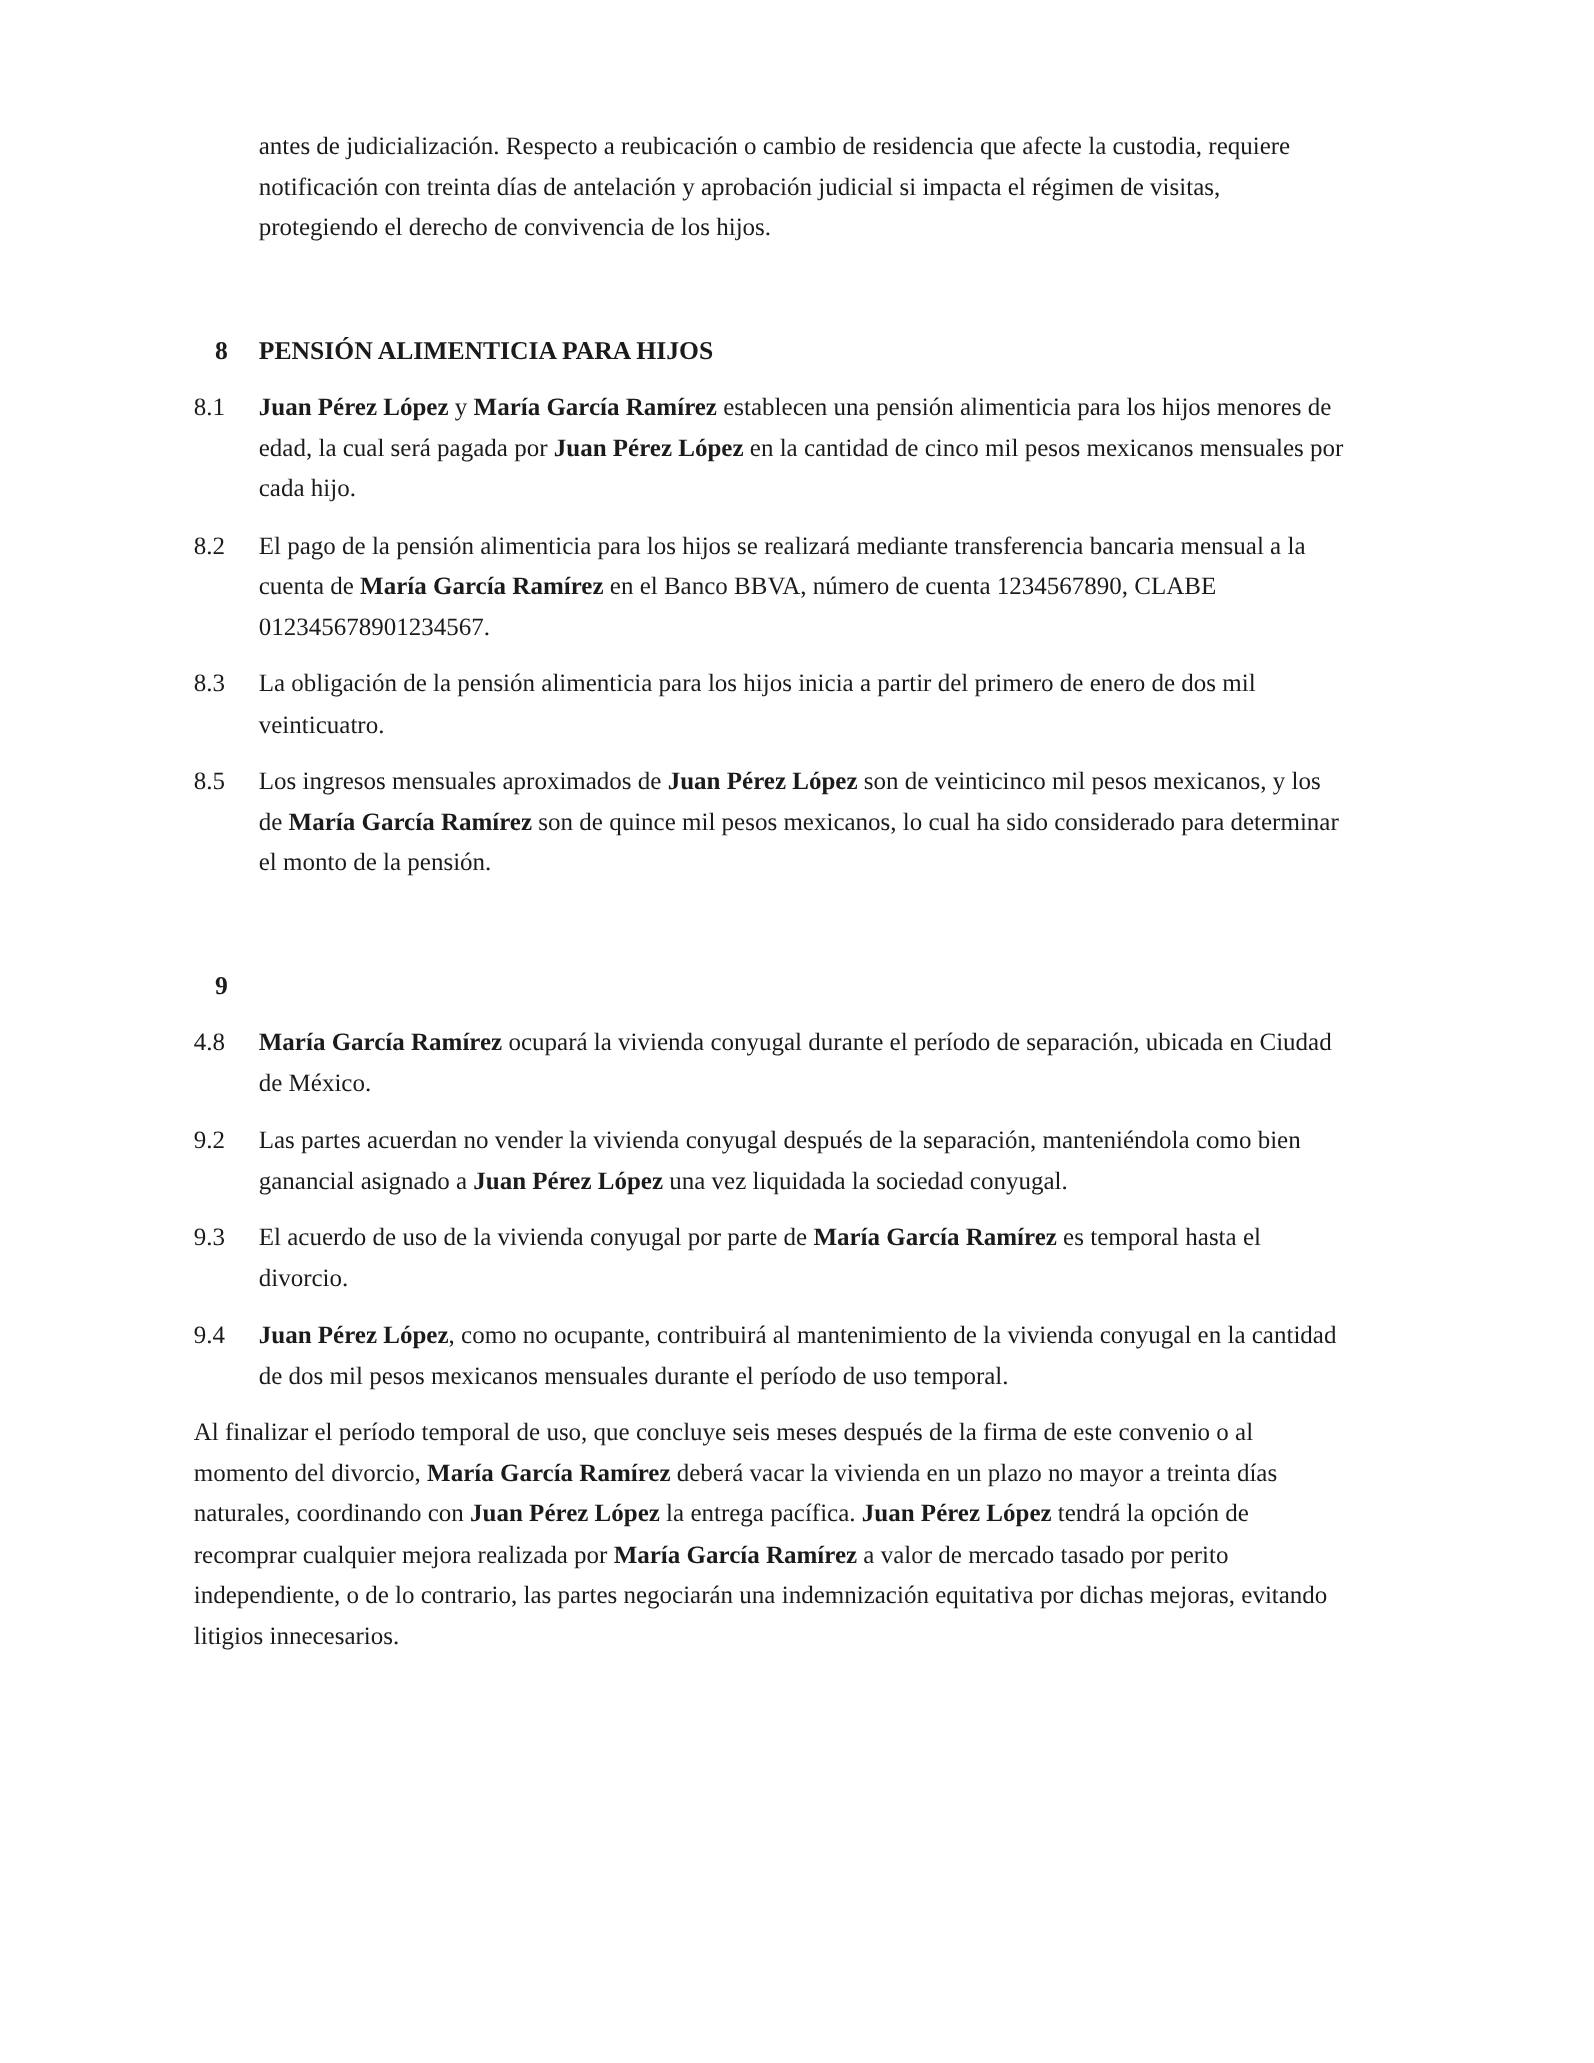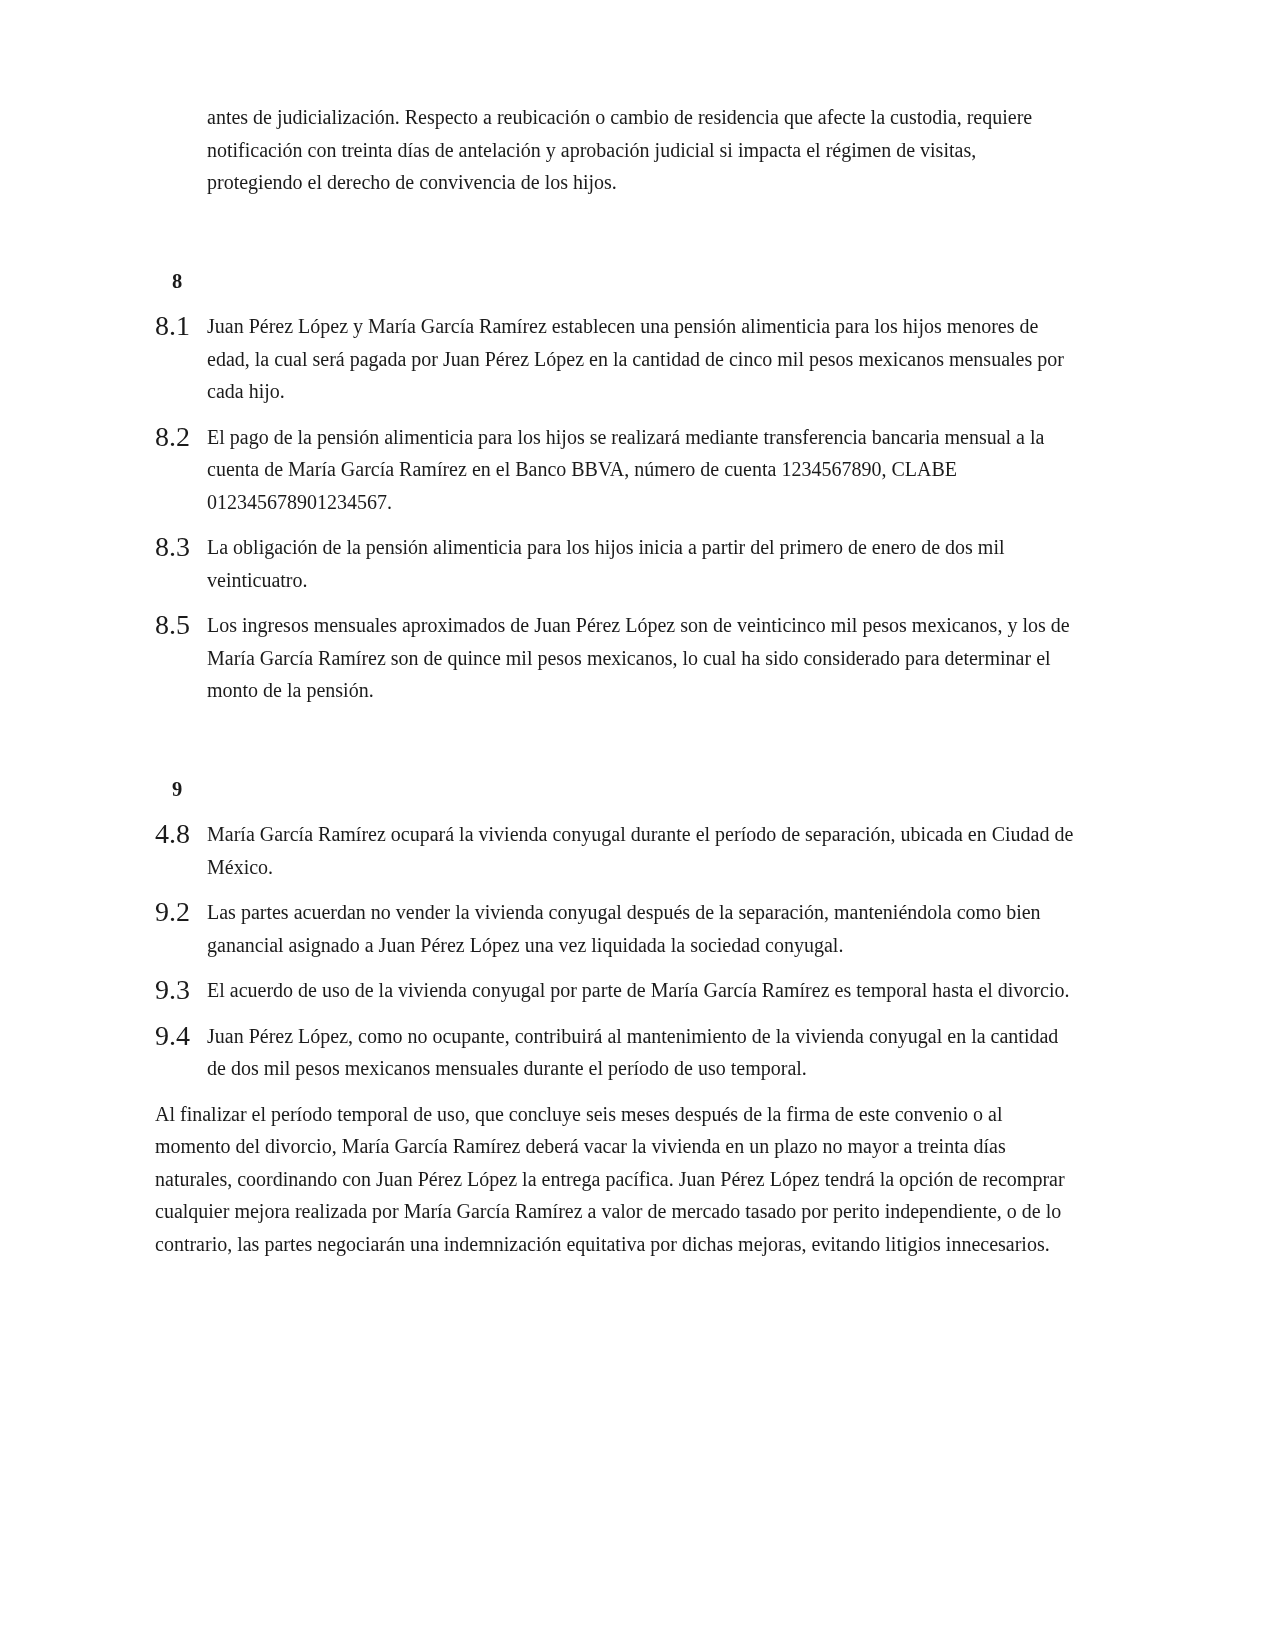--- a/index.html
+++ b/index.html
@@ -36,38 +36,39 @@
     flex: 0 0 52px;
     box-sizing: border-box;
     padding-left: 17px;
   }
   .item {
     display: flex;
     margin: 0 0 13px 0;
   }
   .item .num {
     flex: 0 0 52px;
-    font-size: 28px;
+    font-size: 20px;
     line-height: 32.5px;
   }
   .item .body {
     flex: 1 1 auto;
     font-size: 20px;
     line-height: 32.5px;
   }
-  b { font-weight: normal; }
+  b { font-weight: bold; }
 </style>
 </head>
 <body>
 
 <main class="page">
   <p class="intro" id="intro"><span>antes de judicialización. Respecto a reubicación o cambio de residencia que afecte la custodia, requiere notificación con treinta días de antelación y aprobación judicial si impacta el régimen de visitas, protegiendo el derecho de convivencia de los hijos.</span></p>
   <div id="sections">
       <div class="heading">
         <span class="num">8</span>
+        <span class="htitle">PENSIÓN ALIMENTICIA PARA HIJOS</span>
       </div>
       <div class="item">
         <span class="num">8.1</span>
         <div class="body"><b>Juan Pérez López</b><span> y </span><b>María García Ramírez</b><span> establecen una pensión alimenticia para los hijos menores de edad, la cual será pagada por </span><b>Juan Pérez López</b><span> en la cantidad de cinco mil pesos mexicanos mensuales por cada hijo.</span></div>
       </div>
       <div class="item">
         <span class="num">8.2</span>
         <div class="body"><span>El pago de la pensión alimenticia para los hijos se realizará mediante transferencia bancaria mensual a la cuenta de </span><b>María García Ramírez</b><span> en el Banco BBVA, número de cuenta 1234567890, CLABE 012345678901234567.</span></div>
       </div>
       <div class="item">

